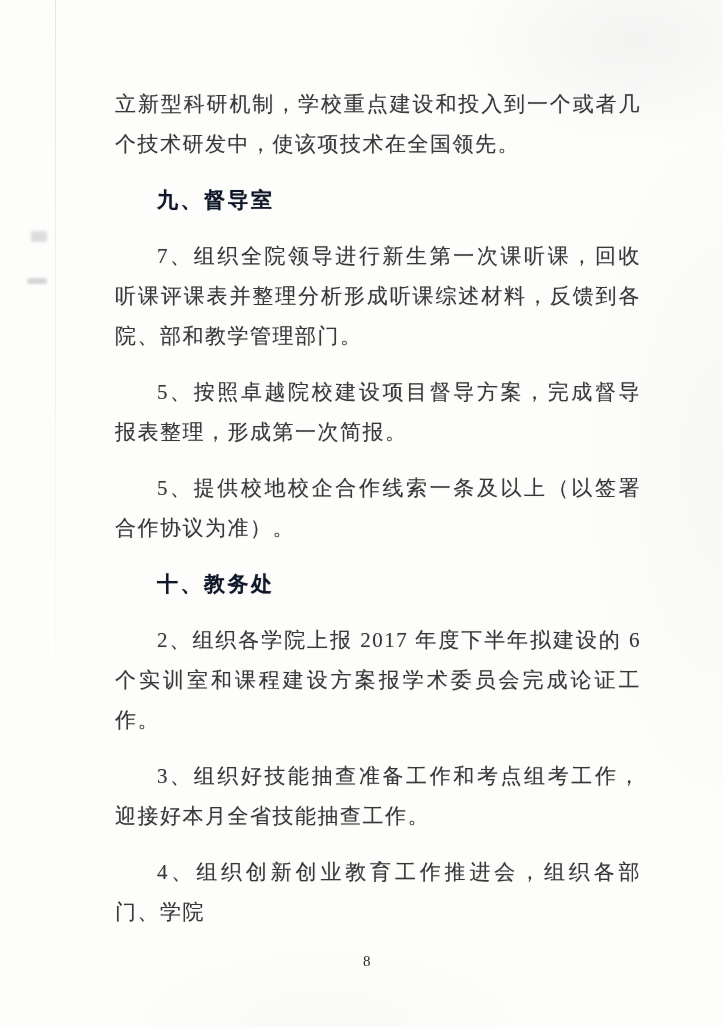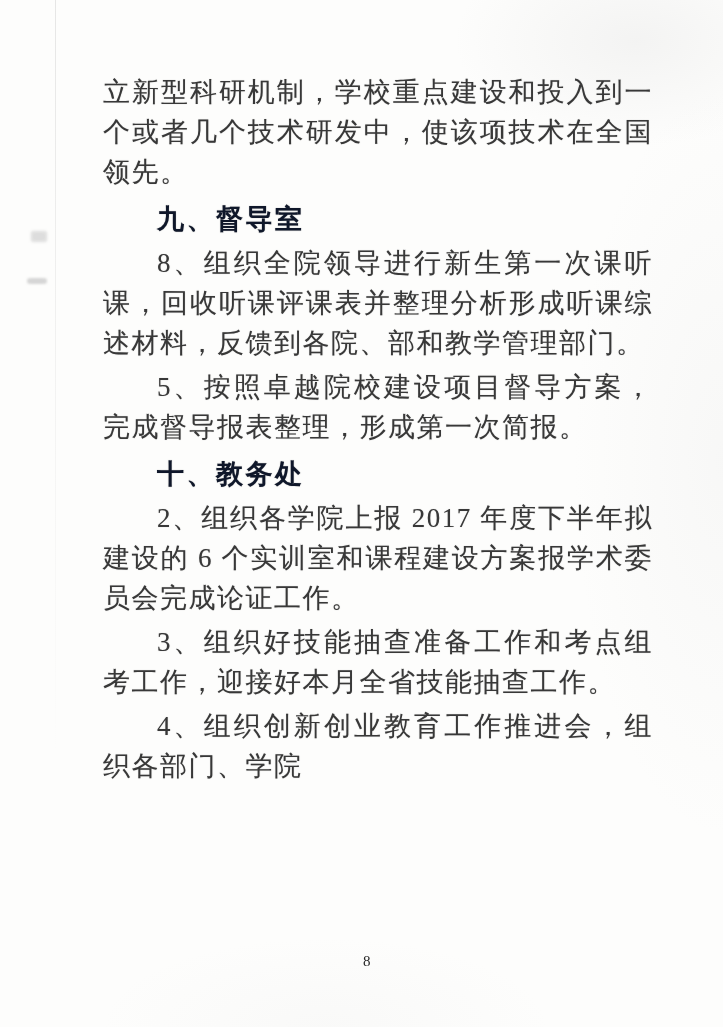--- a/index.html
+++ b/index.html
@@ -56,22 +56,22 @@
     filter: blur(1.2px);
   }
   .content {
     position: absolute;
     left: 99px;
     top: 68px;
     width: 558px;
     color: #383838;
   }
   .content p, .content h2 {
-    margin: 4px;
-    font-size: 27px;
+    margin: 16px;
+    font-size: 21px;
     line-height: 40px;
     letter-spacing: 1.5px;
     text-align: justify;
     text-indent: 2em;
     font-weight: normal;
     text-shadow: 0 0 1px rgba(56,56,56,0.35);
   }
   .content p.no-indent {
     text-indent: 0;
   }
@@ -98,22 +98,23 @@
 <div class="page">
 
   <div class="scan-overlay"></div>
   <div class="scan-line-left"></div>
   <div class="smudge-a"></div>
   <div class="smudge-b"></div>
 
   <div class="content">
     <p class="no-indent">立新型科研机制，学校重点建设和投入到一个或者几个技术研发中，使该项技术在全国领先。</p>
     <h2 class="heading">九、督导室</h2>
-    <p>8、组织全院领导进行新生第一次课听课，回收听课评课表并整理分析形成听课综述材料，反馈到各院、部和教学管理部门。</p>
+    <p>7、组织全院领导进行新生第一次课听课，回收听课评课表并整理分析形成听课综述材料，反馈到各院、部和教学管理部门。</p>
     <p>5、按照卓越院校建设项目督导方案，完成督导报表整理，形成第一次简报。</p>
+    <p>5、提供校地校企合作线索一条及以上（以签署合作协议为准）。</p>
     <h2 class="heading">十、教务处</h2>
     <p>2、组织各学院上报 2017 年度下半年拟建设的 6 个实训室和课程建设方案报学术委员会完成论证工作。</p>
     <p>3、组织好技能抽查准备工作和考点组考工作，迎接好本月全省技能抽查工作。</p>
     <p>4、组织创新创业教育工作推进会，组织各部门、学院</p>
   </div>
 
   <div class="page-number">8</div>
 
 </div>
 

